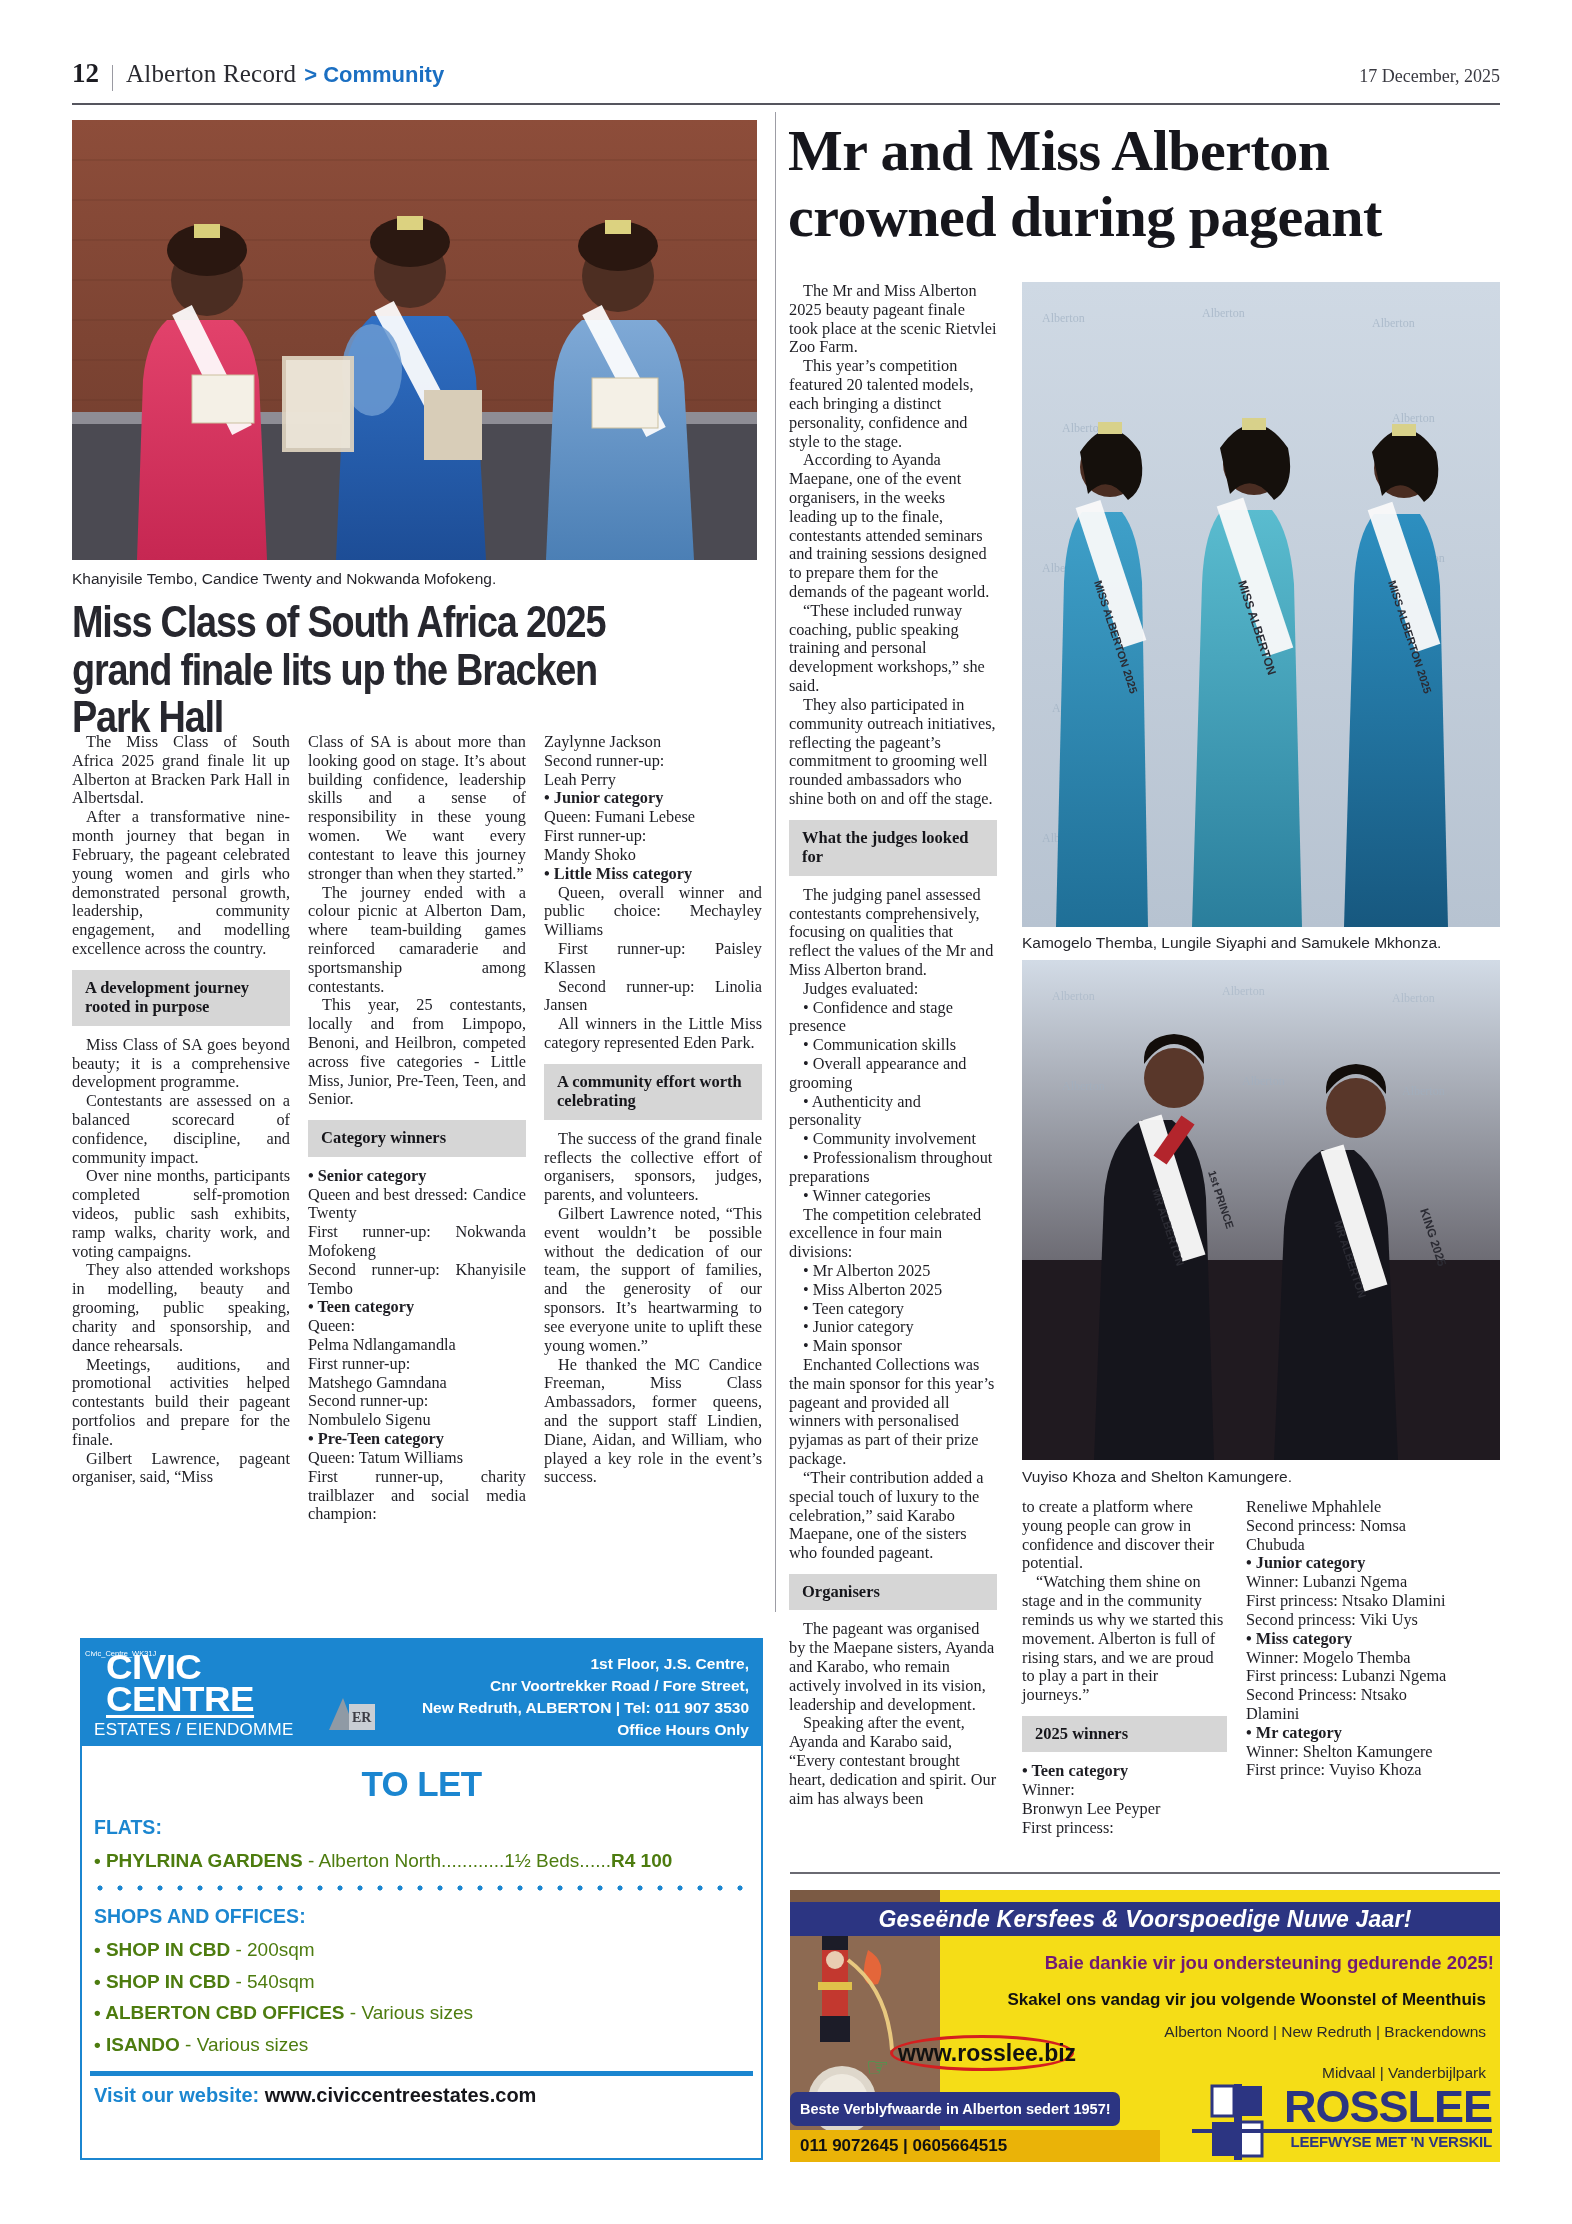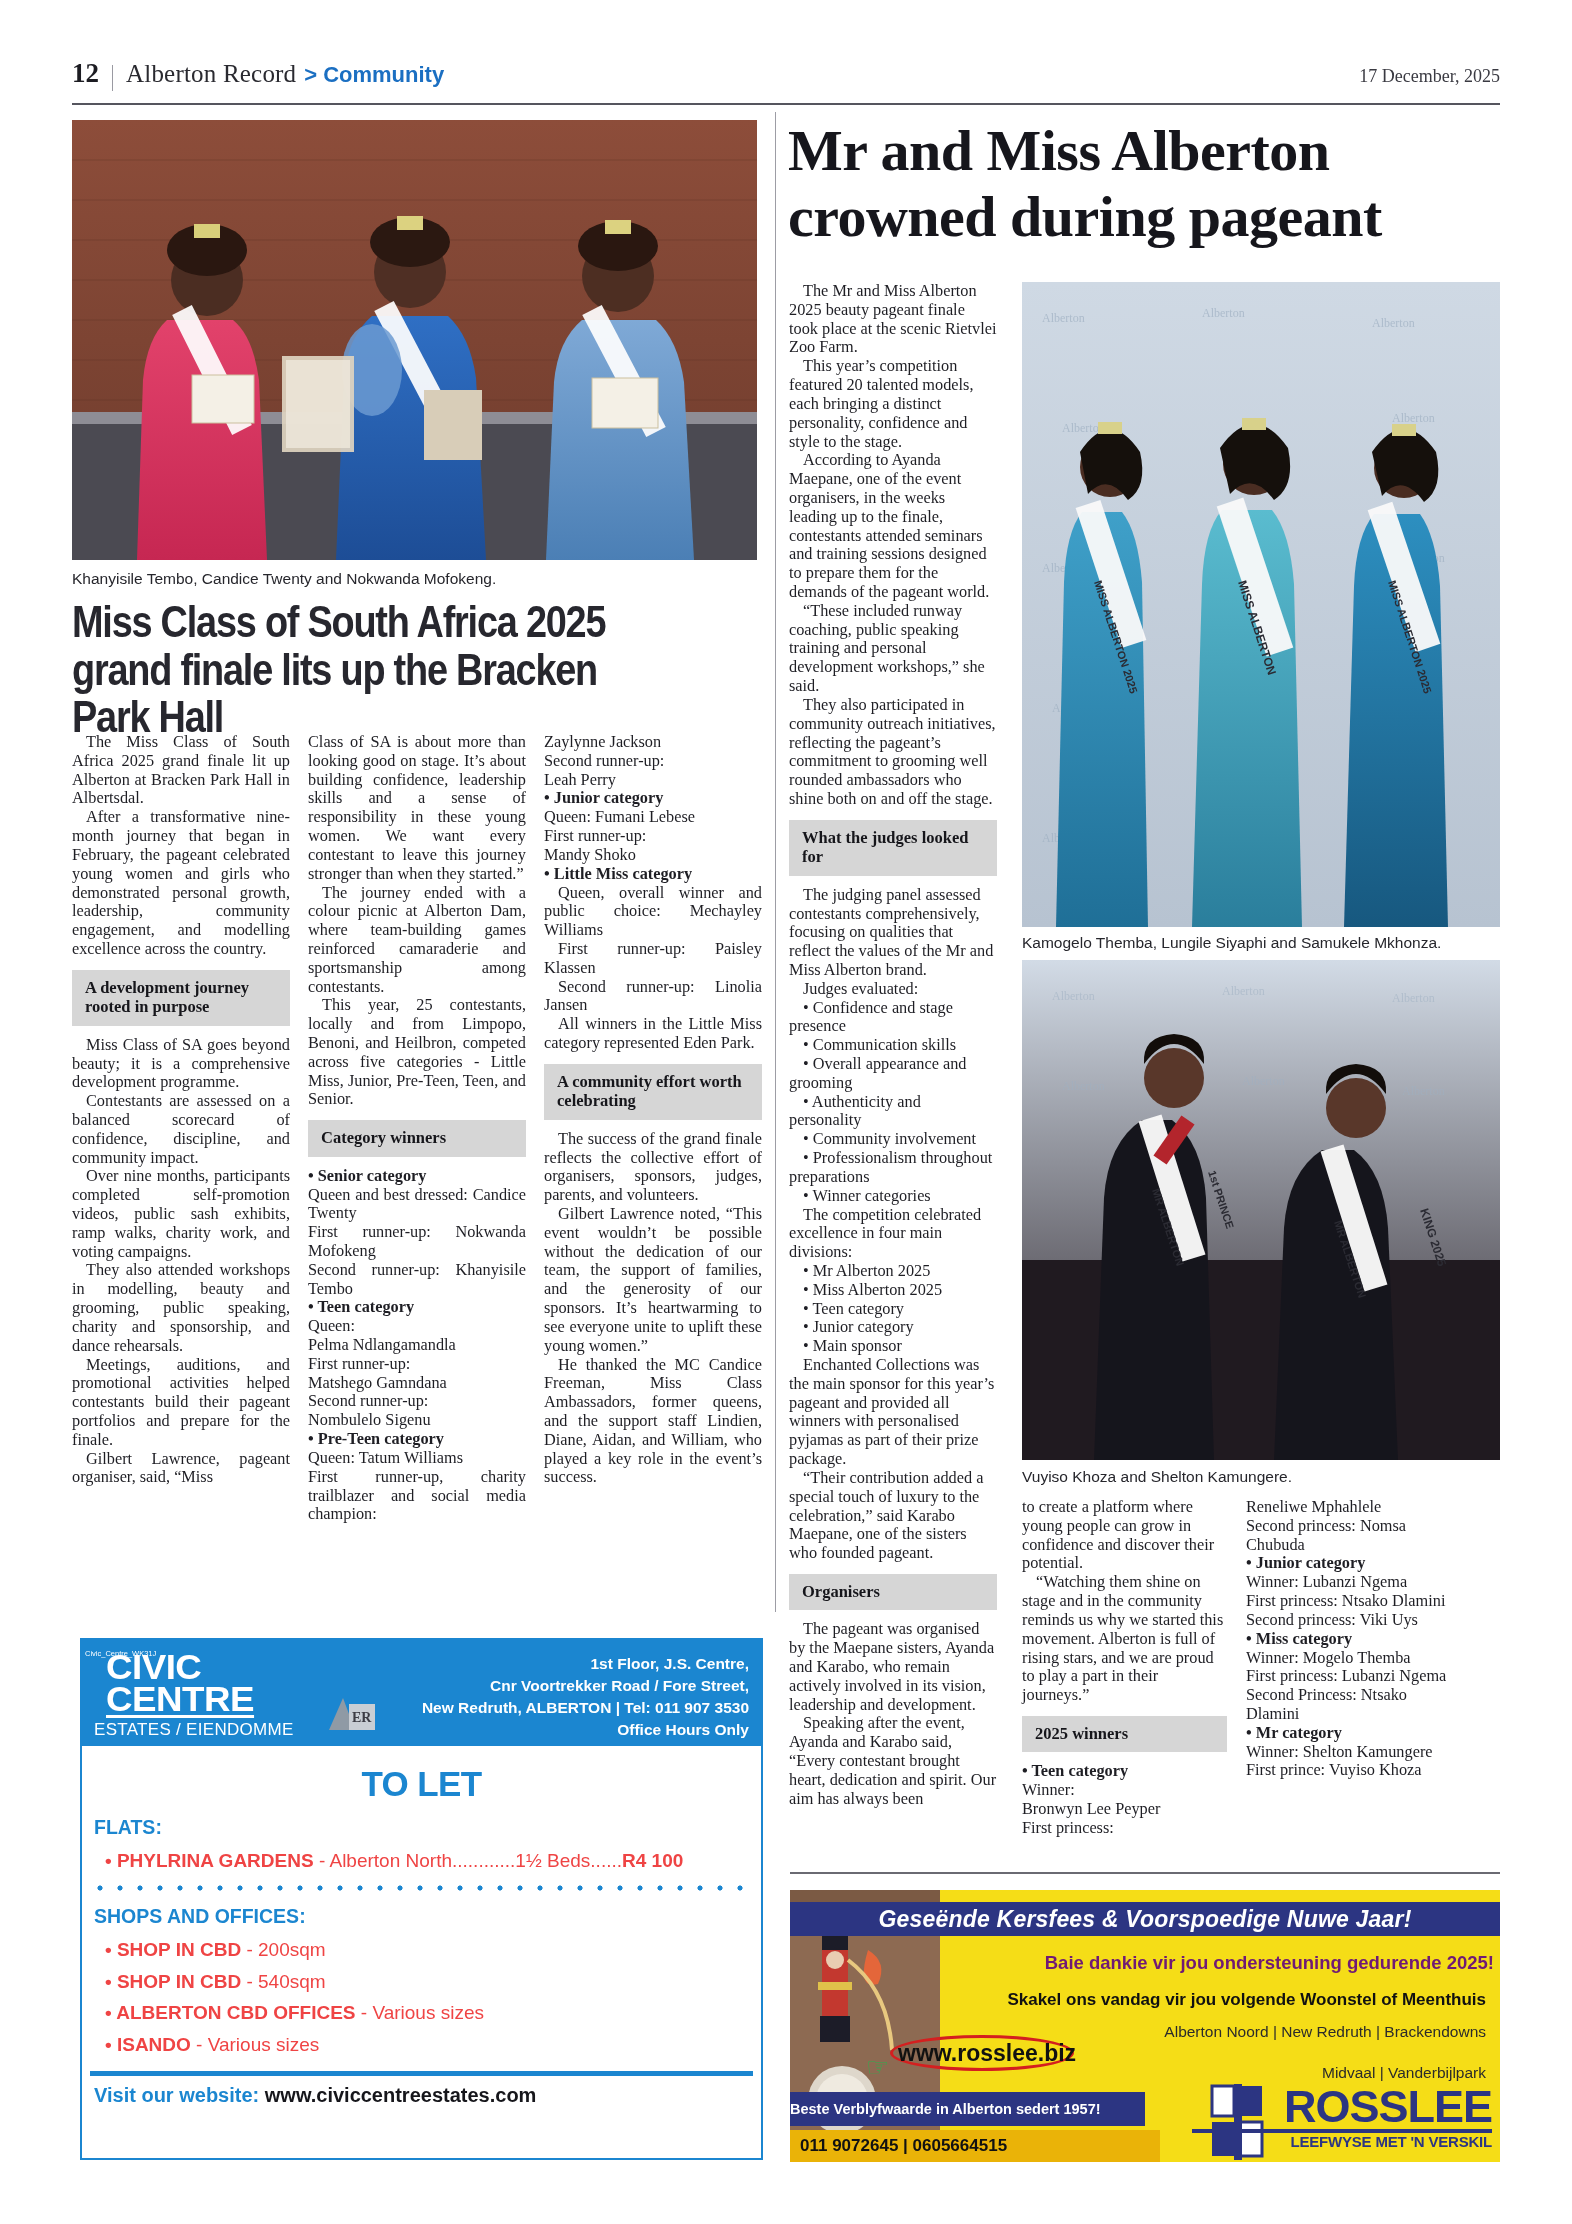--- a/index.html
+++ b/index.html
@@ -108,21 +108,21 @@
   .civic-logo .l2 { font-weight: bold; font-size: 35px; line-height: .9; letter-spacing: -.5px;
      border-bottom: 3px solid #fff; display:inline-block; padding-bottom:1px;
      transform: scaleX(1.05); transform-origin: left;}
   .civic-estates { position: absolute; left: 12px; top: 80px; color: #fff; font-size: 17px; letter-spacing: .3px; }
   .civic-eri { position: absolute; left: 243px; top: 48px; width: 60px; height: 45px; }
   .civic-addr { position: absolute; right: 12px; top: 13px; text-align: right; color: #fff;
      font-weight: bold; font-size: 15.5px; line-height: 1.42; }
   .tolet { text-align: center; color: #1b86d0; font-weight: bold; font-size: 35px;
      letter-spacing: -.6px; margin: 18px 0 12px 0; }
   .civic-sec { color: #1b86d0; font-weight: bold; font-size: 19.5px; padding-left: 12px; margin-bottom: 10px;}
-  .civic-item { font-size: 19px; color: #ef4444; padding-left: 23px; margin-bottom: 8px; line-height: 1.25; }
+  .civic-item { font-size: 19px; color: #4d7c0f; padding-left: 12px; margin-bottom: 8px; line-height: 1.25; }
   .civic-item b { font-weight: bold; }
   .dotline { height: 10px; margin: 10px 8px 12px 8px;
      background-image: radial-gradient(circle, #1b86d0 2.5px, transparent 2.6px);
      background-size: 20px 10px; background-repeat: repeat-x; background-position: left center; }
   .blue-rule { height: 5px; background: #1b86d0; margin: 14px 8px 8px 8px; }
   .civic-visit { padding-left: 12px; font-size: 20px; font-weight: bold; color: #16161b; }
   .civic-visit .vi { color: #1b86d0; }
 
   
   .rosslee-ad {
@@ -134,22 +134,22 @@
      background: #2c3582; color: #fff; font-style: italic; font-weight: bold;
      font-size: 23px; text-align: center; line-height: 34px; letter-spacing: .2px; }
   .rl-l1 { position: absolute; right: 6px; top: 62px; font-weight: bold; font-size: 18.5px; color: #701a75; }
   .rl-l2 { position: absolute; right: 14px; top: 100px; font-weight: bold; font-size: 17px; color: #111; }
   .rl-l3 { position: absolute; right: 14px; top: 133px; font-size: 15.5px; color: #2b2b2b; }
   .rl-l4 { position: absolute; right: 14px; top: 160px; font-size: 15.5px; color: #2b2b2b; margin-top: 14px; }
   .rl-web { position: absolute; left: 108px; top: 150px; font-weight: bold; font-size: 23px; color: #111; }
   .rl-ellipse { position: absolute; left: 100px; top: 145px; width: 184px; height: 36px;
      border: 3px solid #d41f1f; border-radius: 50%; }
   .rl-hand { position: absolute; left: 76px; top: 162px; font-size: 26px; color: #2fae4e; }
-  .rl-beste { position: absolute; left: 0; top: 202px; width: 355px; height: 34px; background: #2c3582;
-     color: #fff; font-weight: bold; font-size: 14.5px; line-height: 34px; padding-left: 0; }
+  .rl-beste { position: absolute; left: 0; top: 202px; width: 330px; height: 34px; background: #2c3582;
+     color: #fff; font-weight: bold; font-size: 14.5px; line-height: 34px; padding-left: 10px; border-radius: 7px; }
   .rl-phone { position: absolute; left: 0; top: 240px; width: 370px; height: 32px; background:#eab308;
      color: #111; font-weight: bold; font-size: 17px; line-height: 32px; padding-left: 10px; }
   .rl-brand { position: absolute; right: 8px; top: 196px; width: 300px; }
   .rl-brandname { font-weight: bold; font-size: 45px; color: #2c3582; letter-spacing: -1px;
      line-height: .95; text-align: right; border-bottom: 4px solid #2c3582; }
   .rl-tag { font-weight: bold; font-size: 15px; color: #2c3582; text-align: right; letter-spacing: -.2px; }
   .rl-logo { position: absolute; right: 232px; top: 194px; width: 58px; height: 76px; }
   .rl-toprule { position: absolute; left: 790px; top: 1872px; width: 710px; height: 2px; background: #6a6a72; }
 </style>
 </head>

